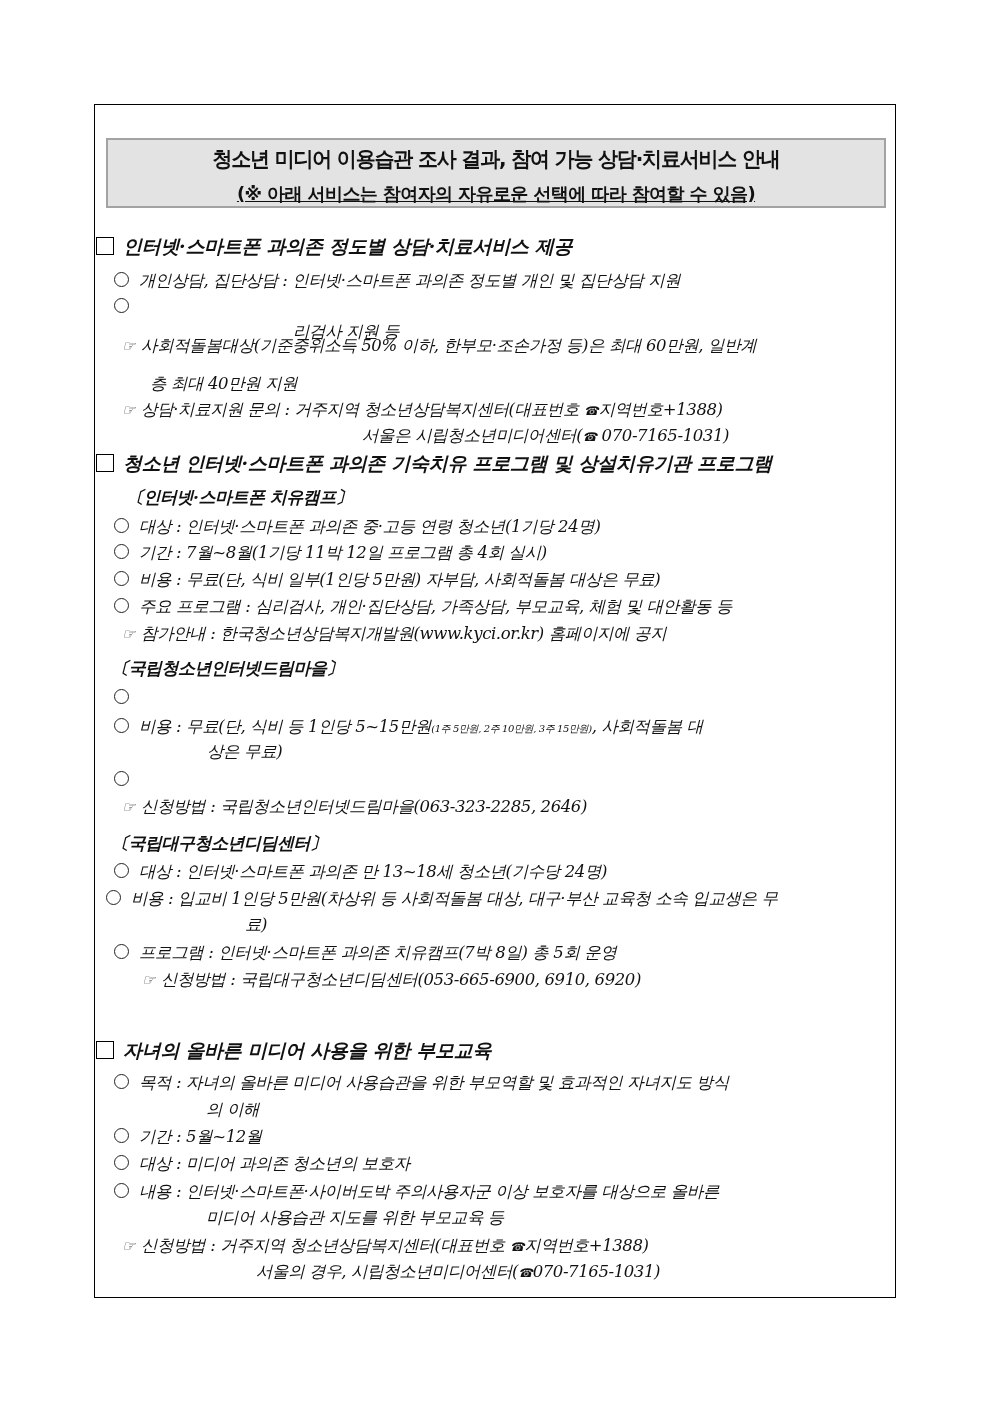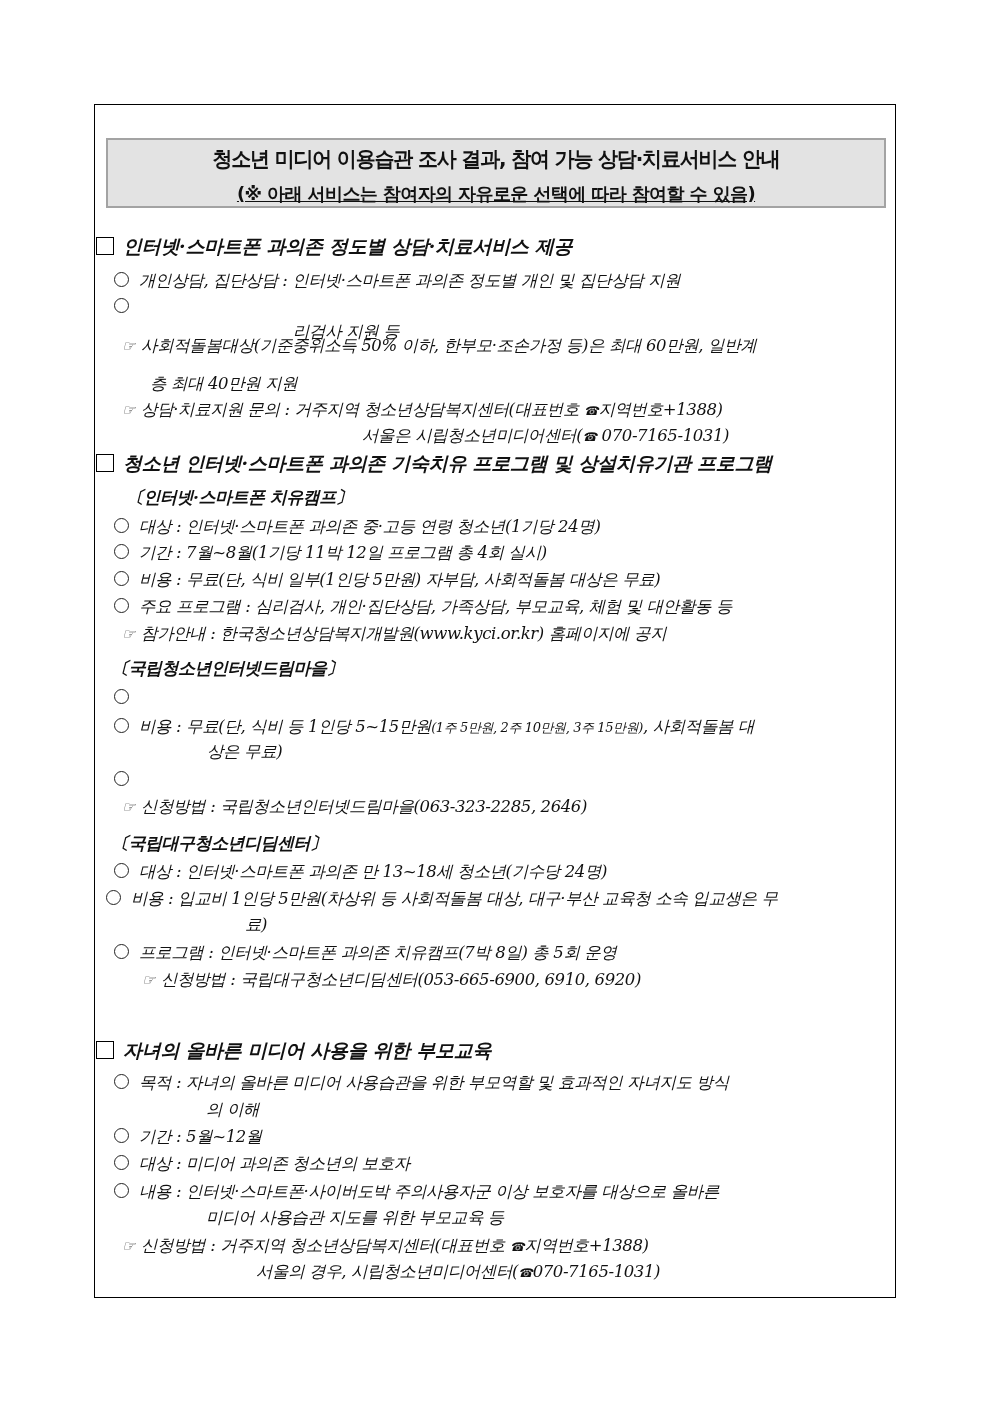--- a/index.html
+++ b/index.html
@@ -18,21 +18,21 @@
   .line { position: absolute; white-space: nowrap; font-size: 16.5px; line-height: 20px;
           letter-spacing: -0.4px; font-style: italic; }
   .heading { font-size: 19px; font-weight: bold; letter-spacing: -0.3px; }
   .subhead { font-size: 17px; font-weight: bold; letter-spacing: -0.5px; }
   .box-icon { display: inline-block; width: 18px; height: 18px; border: 1.5px solid #000;
               box-sizing: border-box; vertical-align: -2px; margin-right: 9px; }
   .circle { display: inline-block; width: 15px; height: 15px; border: 1.3px solid #222;
             border-radius: 50%; box-sizing: border-box; vertical-align: -1px; margin-right: 10px; }
   .hand { display: inline-block; font-size: 15px; margin-right: 6px; color: #333; }
   .phone { font-size: 12px; }
-  .small { font-size: 13px; }
+  .small { font-size: 10px; }
 </style>
 </head>
 <body>
 
 <div class="frame"></div>
 
 <div class="header-box">
   <div class="title">청소년 미디어 이용습관 조사 결과, 참여 가능 상담·치료서비스 안내</div>
   <div class="subtitle">(※ 아래 서비스는 참여자의 자유로운 선택에 따라 참여할 수 있음)</div>
 </div>

